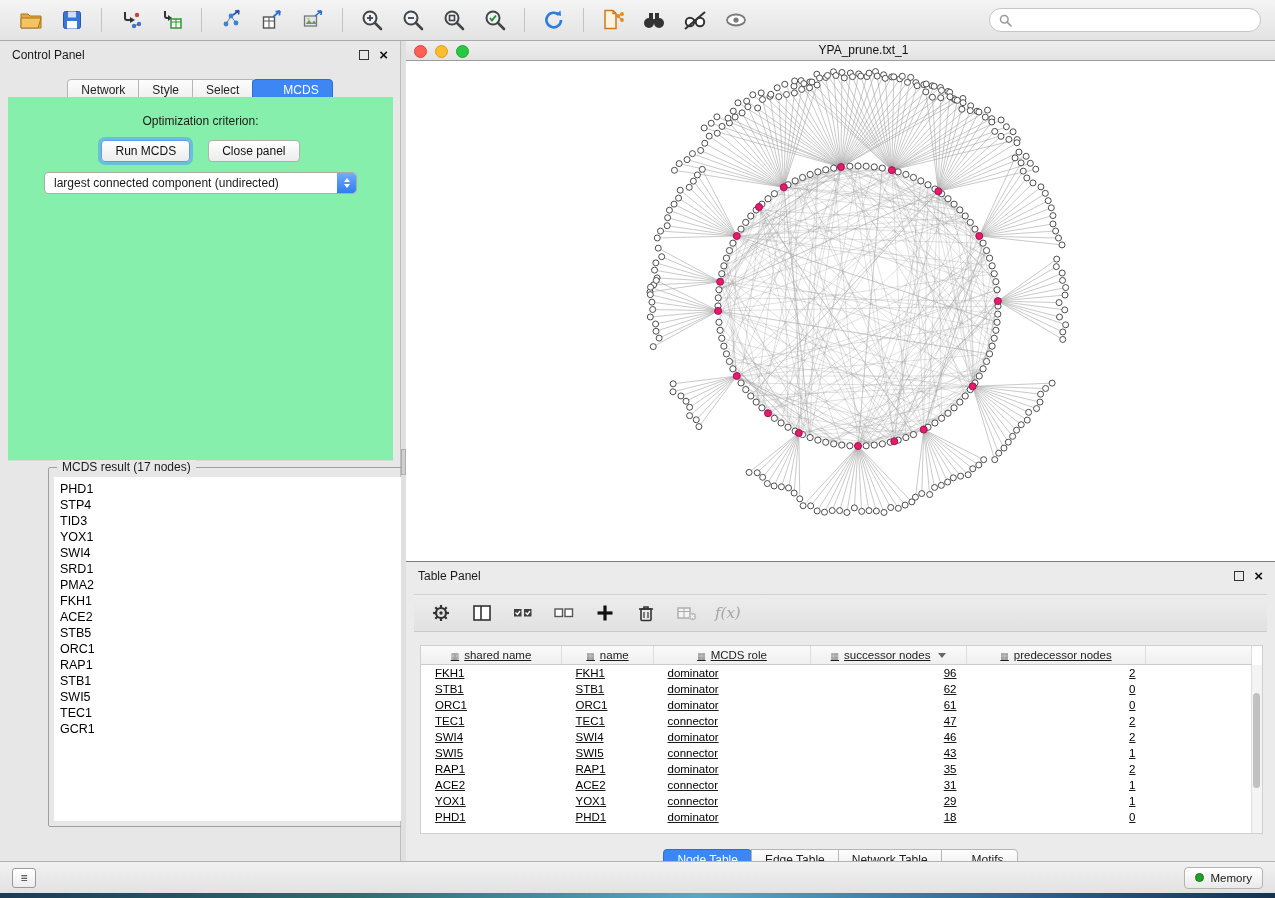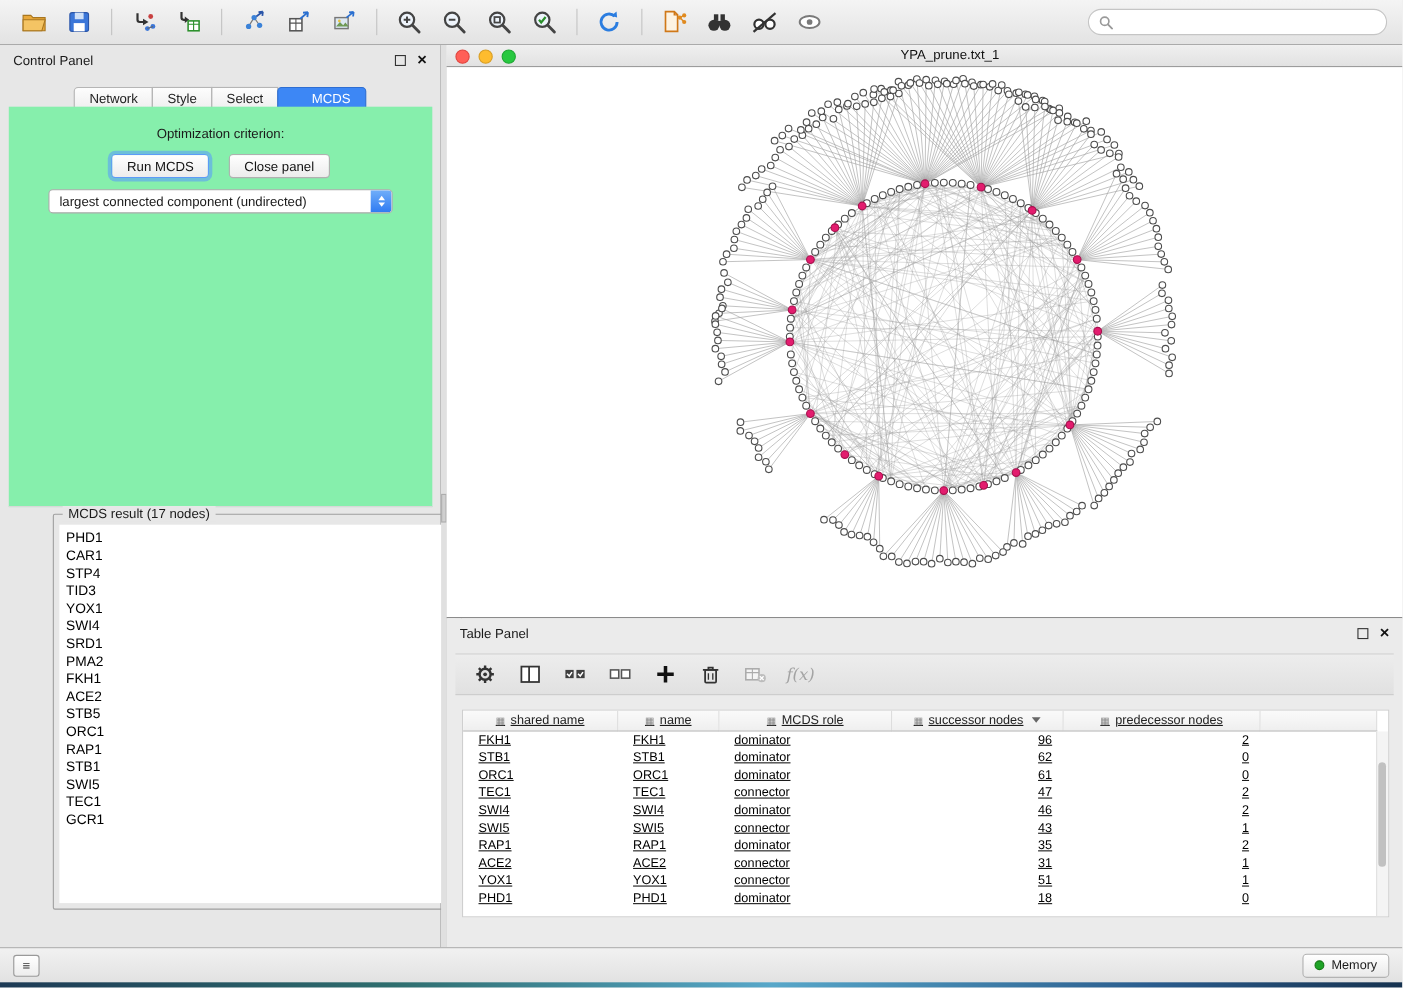--- a/index.html
+++ b/index.html
@@ -269,21 +269,20 @@
         <span id="criterion-stepper">
           <span class="tri-up"></span>
             <span class="tri-down"></span>
         </span>
       </div>
     </div>
     <div id="mcds-fieldset">
       <span id="mcds-legend">MCDS result (17 nodes)</span>
       <div id="mcds-list">
           <div class="mcds-item">PHD1</div>
-          <div class="mcds-item">CAR1</div>
           <div class="mcds-item">STP4</div>
           <div class="mcds-item">TID3</div>
           <div class="mcds-item">YOX1</div>
           <div class="mcds-item">SWI4</div>
           <div class="mcds-item">SRD1</div>
           <div class="mcds-item">PMA2</div>
           <div class="mcds-item">FKH1</div>
           <div class="mcds-item">ACE2</div>
           <div class="mcds-item">STB5</div>
           <div class="mcds-item">ORC1</div>
@@ -1305,38 +1304,44 @@
               <td>ACE2</td>
               <td>connector</td>
               <td class="num">31</td>
               <td class="num">1</td>
               <td></td>
             </tr>
             <tr>
               <td>YOX1</td>
               <td>YOX1</td>
               <td>connector</td>
-              <td class="num">51</td>
+              <td class="num">29</td>
               <td class="num">1</td>
               <td></td>
             </tr>
             <tr>
               <td>PHD1</td>
               <td>PHD1</td>
               <td>dominator</td>
               <td class="num">18</td>
               <td class="num">0</td>
               <td></td>
             </tr>
           </tbody>
       </table>
       <div id="tbl-scrollbar">
         <div id="tbl-thumb"></div>
       </div>
     </div>
+    <div class="seg" id="tp-tabs">
+        <div class="seg-tab active">Node Table</div>
+        <div class="seg-tab">Edge Table</div>
+        <div class="seg-tab">Network Table</div>
+        <div class="seg-tab">Motifs</div>
+      </div>
   </div>
 
   <div id="statusbar">
     <span id="menu-toggle">
       <span>≡</span>
     </span>
     <span id="memory-btn">
       <span id="memory-dot"></span>
       <span>Memory</span>
     </span>

